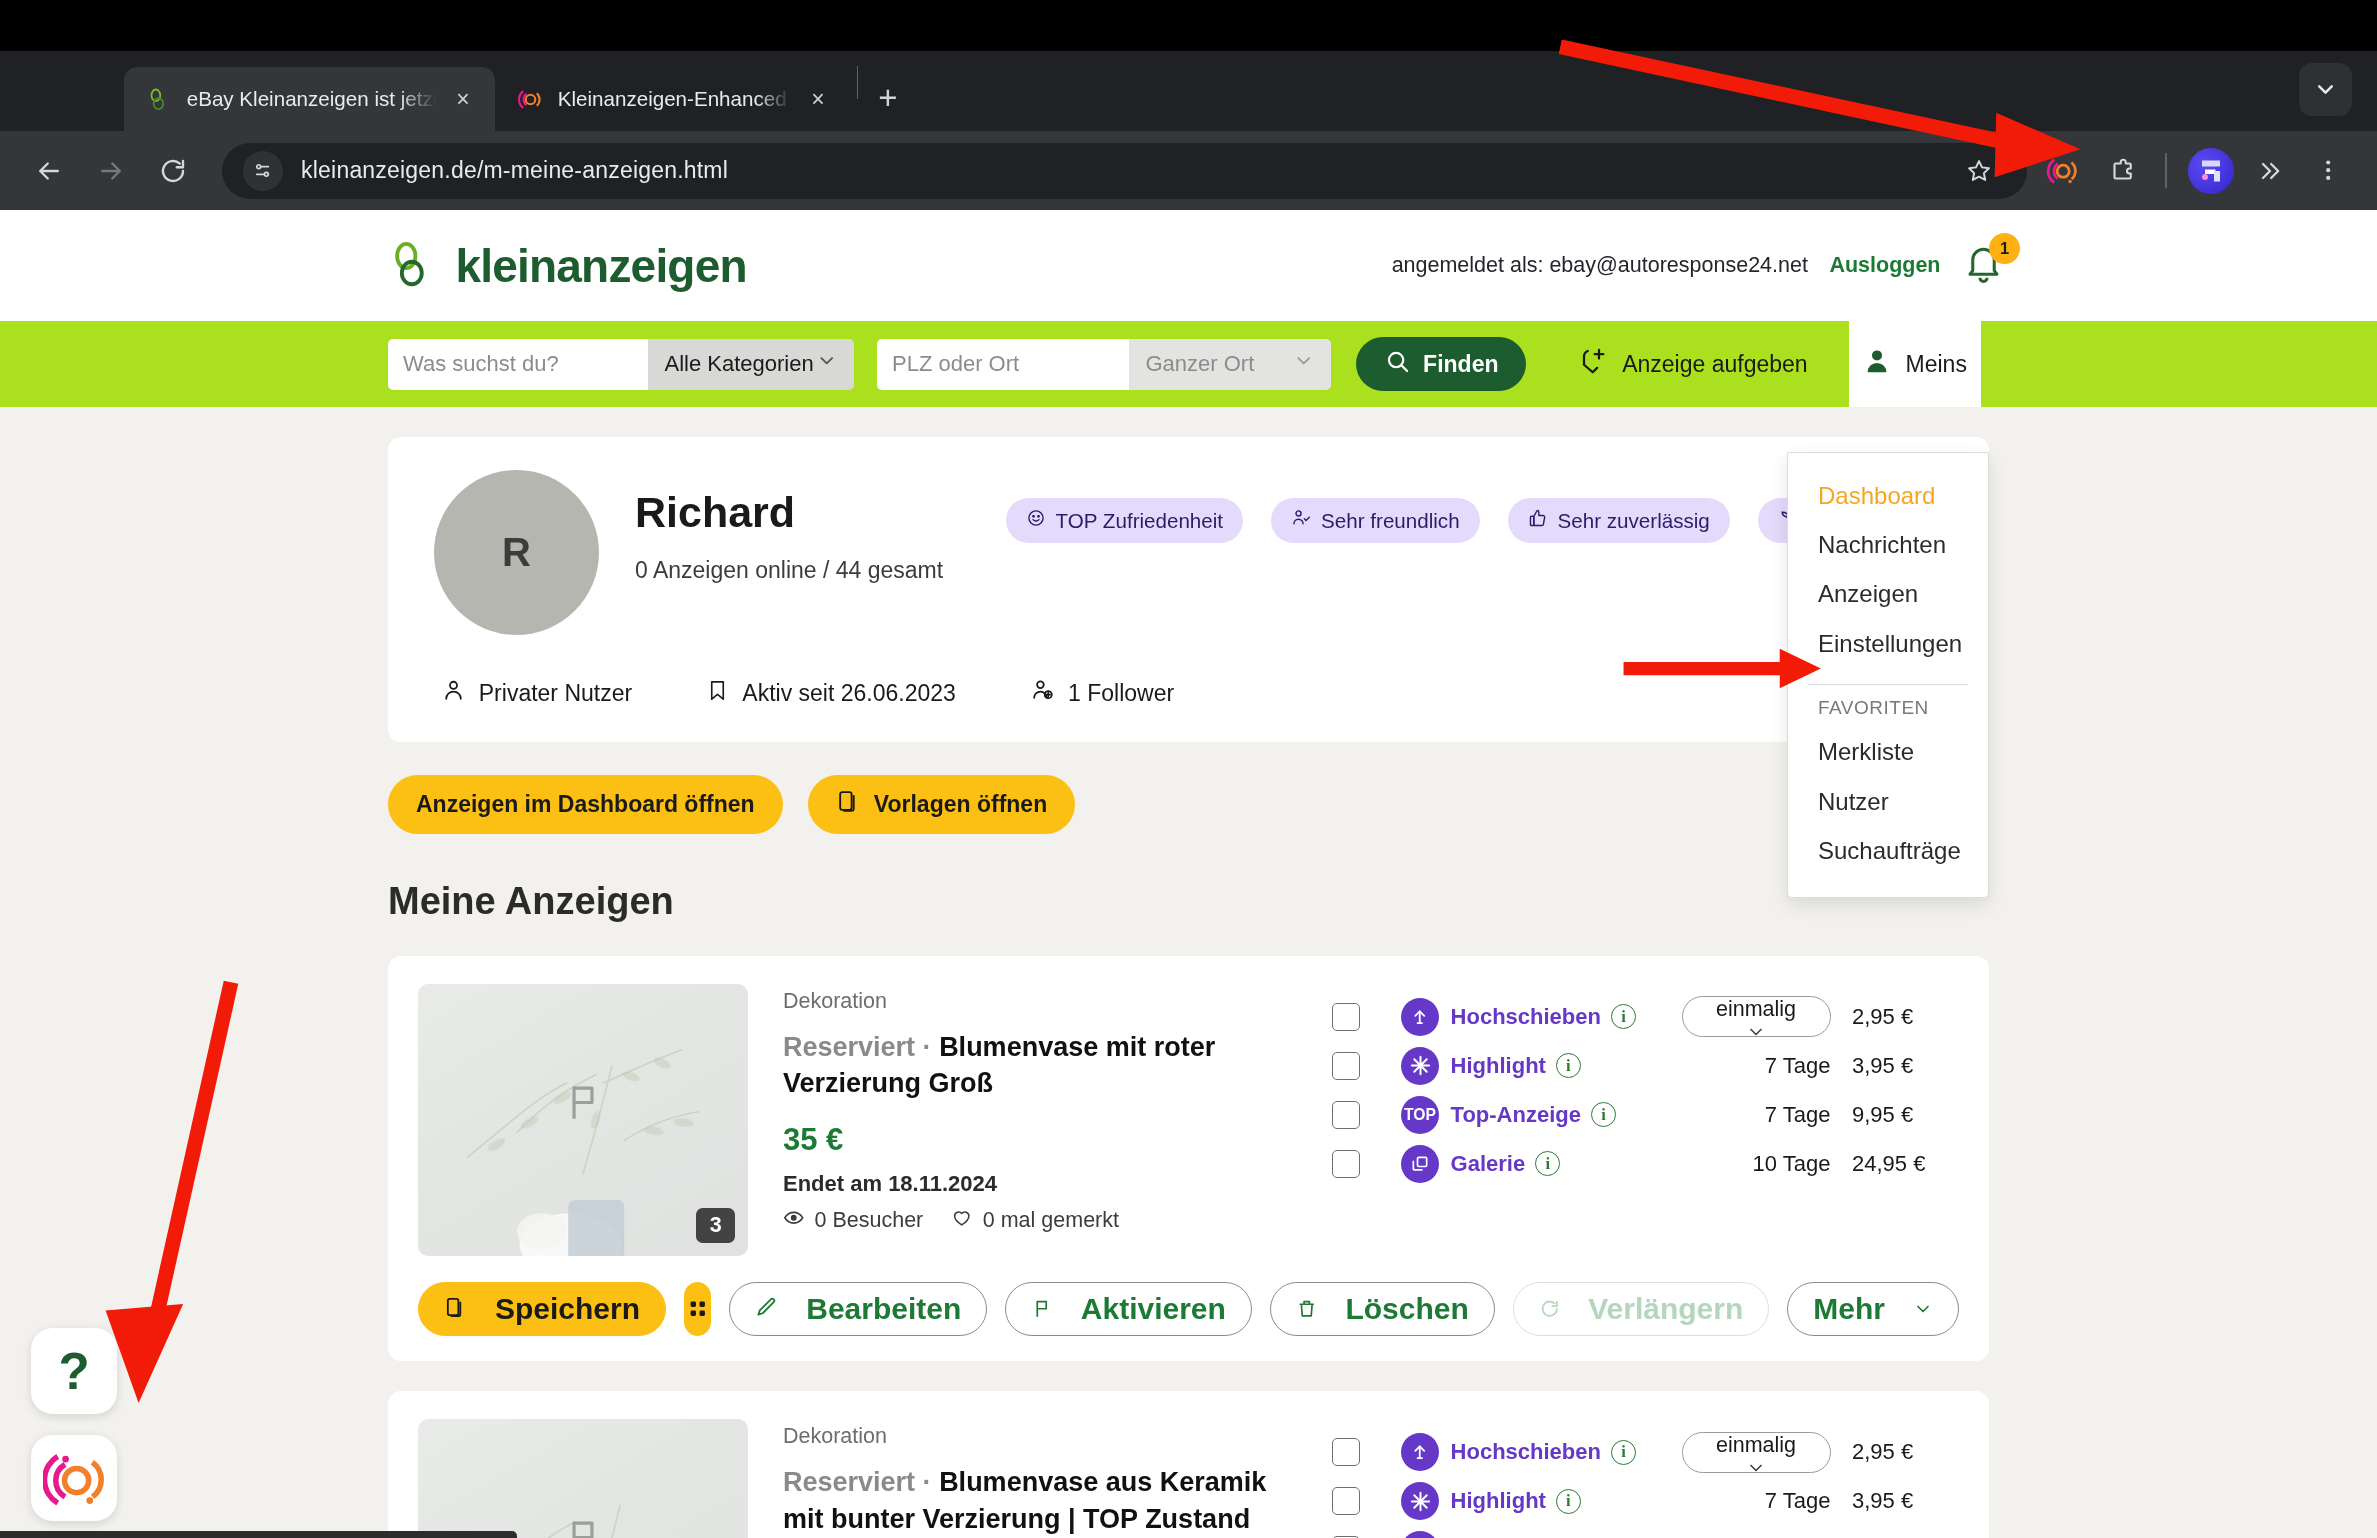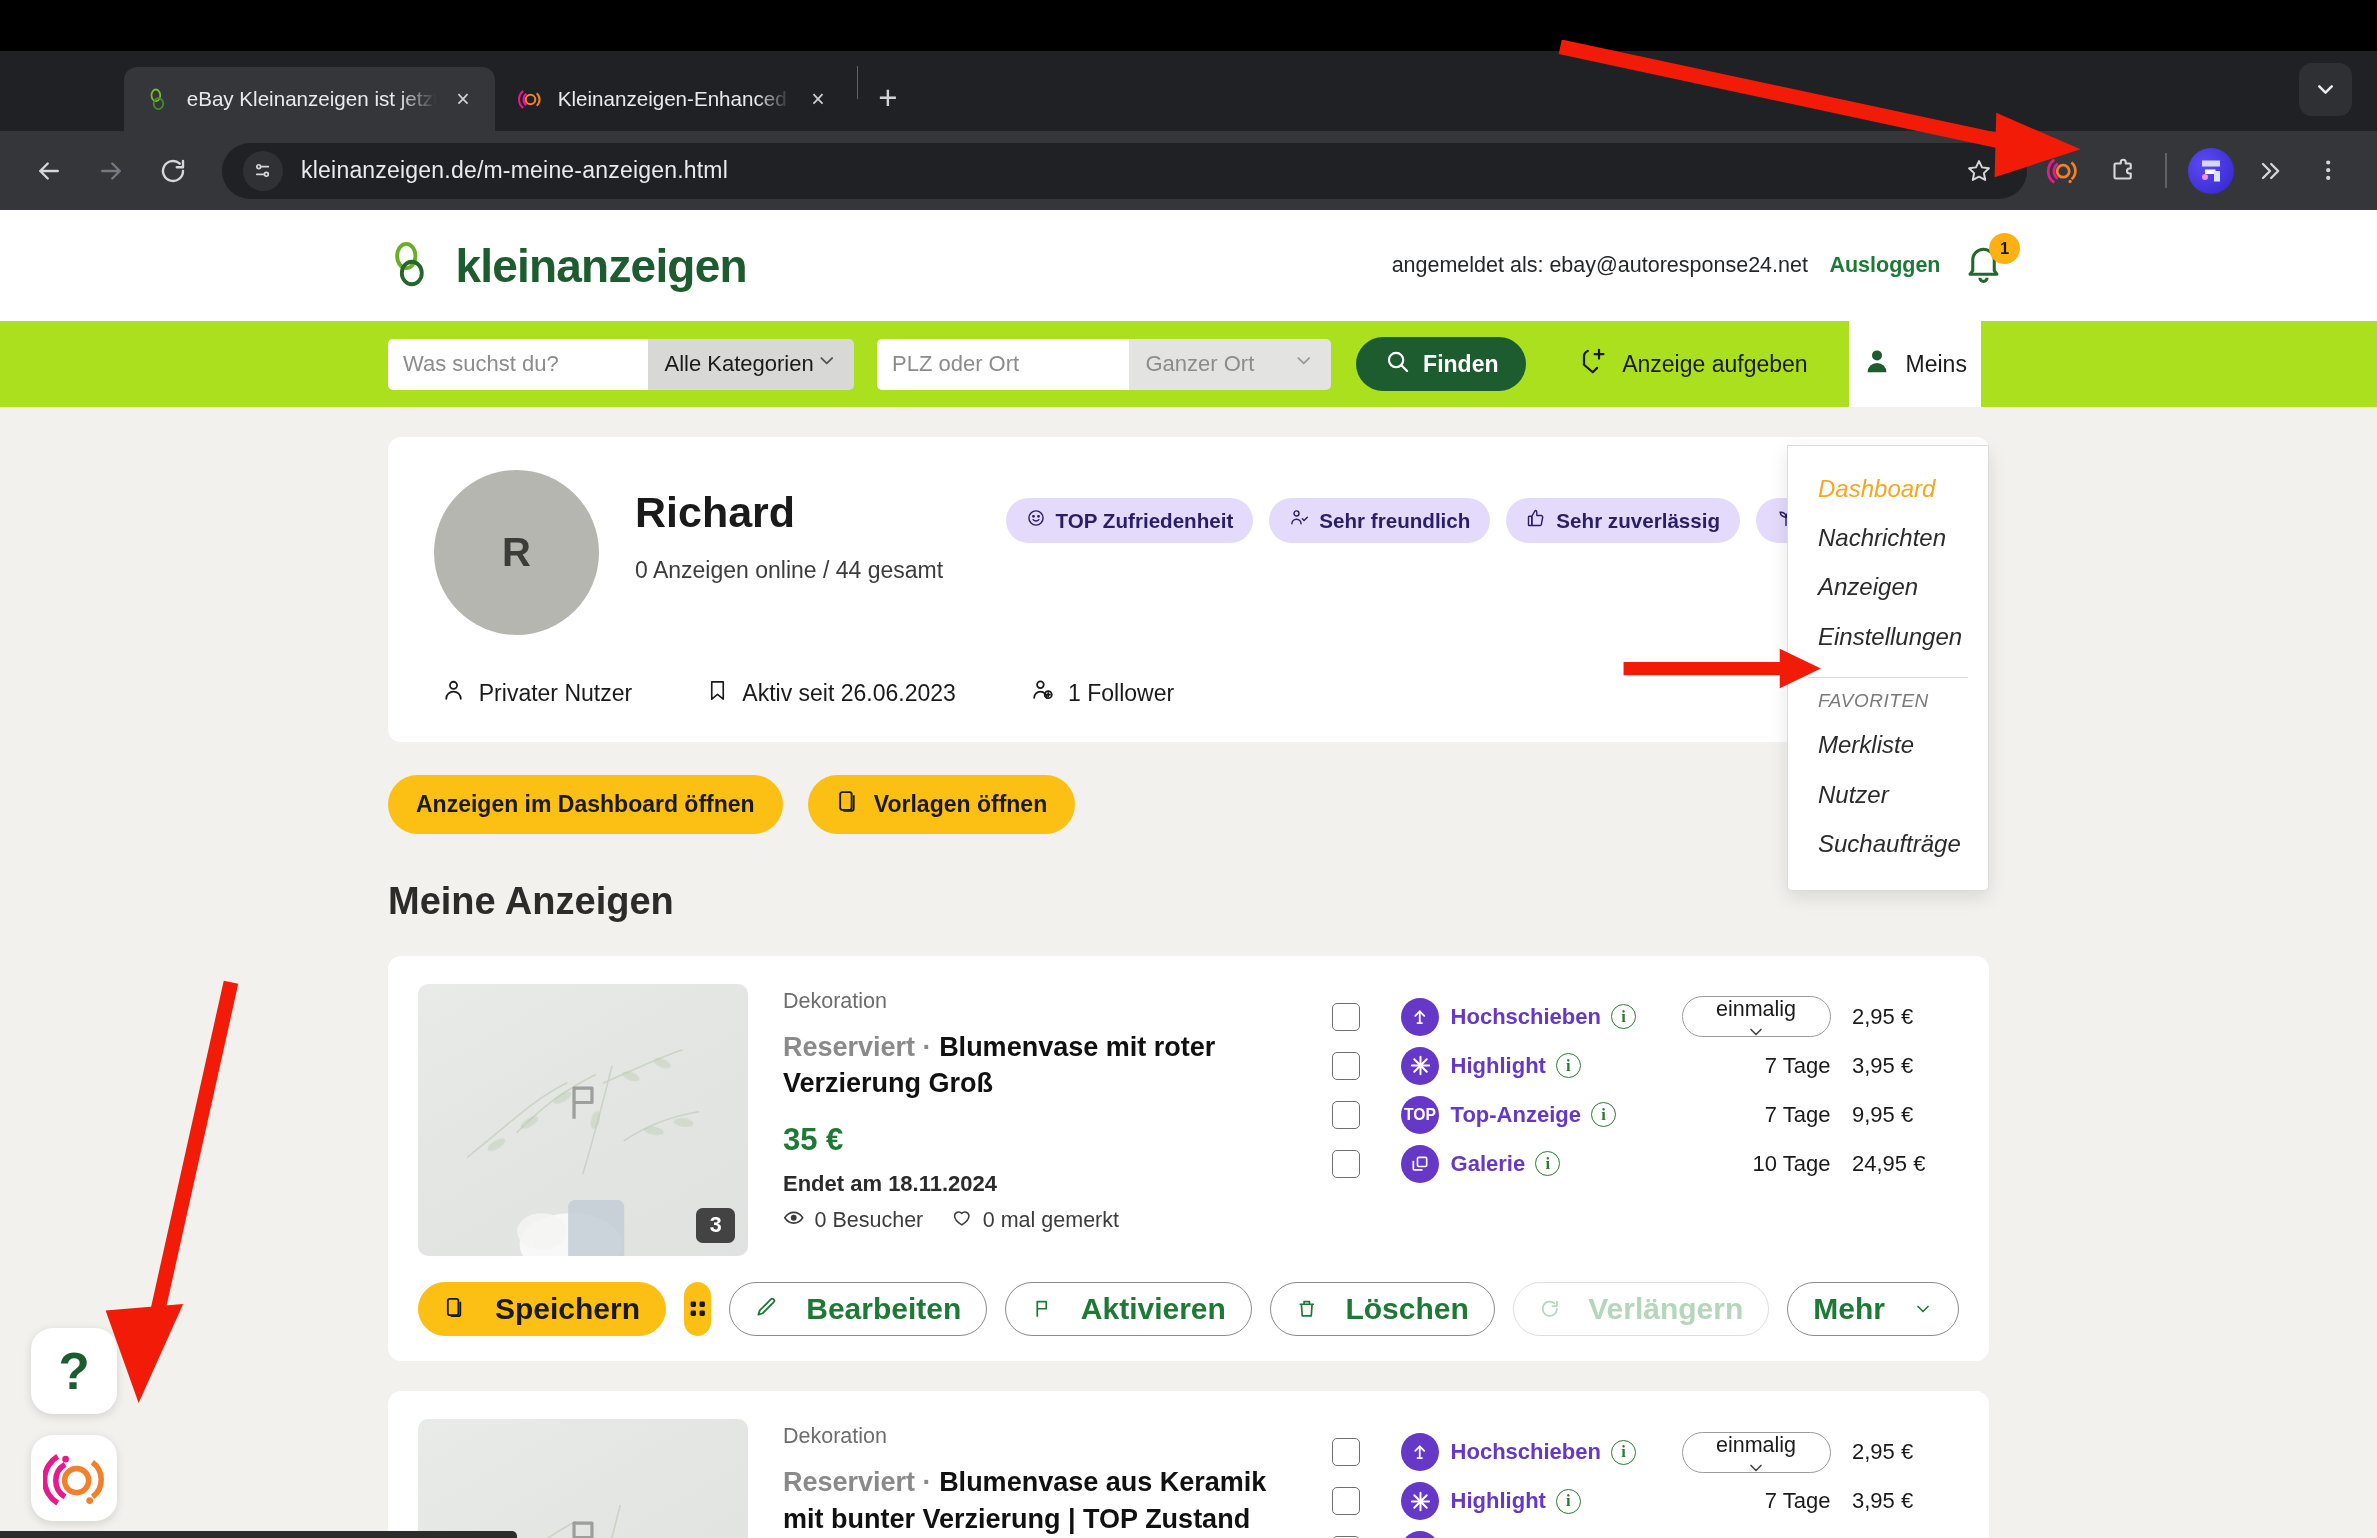--- a/index.html
+++ b/index.html
@@ -71,21 +71,21 @@
            justify-content:center; gap:13.2px; font-size:23px; color:#1a1a1a; }
 
   .content { position:relative; }
   .card { background:#fff; border-radius:13.2px; margin:0 388px; }
   .profile { margin-top:30px; padding:33px 46px 33px 46px; position:relative; }
   .prow { display:flex; align-items:flex-start; gap:36px; }
   .pavatar { width:165px; height:165px; border-radius:50%; background:#b6b6b1; color:#3c3c3a;
              font-size:40px; font-weight:700; display:flex; align-items:center; justify-content:center; flex:none; }
   .pname { font-size:43px; font-weight:700; color:#1a1a1a; margin-top:18px; }
   .pcount { font-size:23px; color:#3c3c3c; margin-top:20px; }
-  .badges { display:flex; gap:16px; margin-top:28px; margin-left:26.4px;font-weight:bold; }
+  .badges { display:flex; gap:28px; margin-top:28px; margin-left:26.4px; }
   .badge { background:#e4dafc; color:#2b1d66; border-radius:25px; padding:10px 20px; font-size:20.6px;
            display:flex; align-items:center; gap:10px; white-space:nowrap; }
   .meta { display:flex; gap:74px; margin-top:43px; padding-left:6.6px; }
   .meta-item { display:flex; align-items:center; gap:13.2px; font-size:23px; color:#1a1a1a; }
 
   .ctas { margin:33px 388px 0; display:flex; gap:25px; }
   .cta { background:#fcbf14; border-radius:30px; height:59px; padding:0 28px; display:flex;
          align-items:center; gap:13.2px; font-size:23px; font-weight:700; color:#1a1a1a; }
   .h2 { margin:46px 388px 0; font-size:38px; font-weight:700; color:#2b2b29; }
 
@@ -120,23 +120,23 @@
   .fprice { width:107px; text-align:left; font-size:22px; color:#1a1a1a; margin-left:21.5px; }
 
   .actions { display:flex; gap:18px; margin-top:26.4px; align-items:center; }
   .abtn { height:54px; border-radius:27px; display:flex; align-items:center; gap:28px;
           padding:0 25px; font-size:30px; font-weight:700; border:1.7px solid #8c8c8c; color:#1d7a34; background:#fff; }
   .abtn.prim { background:#fcbf14; border-color:#fcbf14; color:#1a1a1a; }
   .abtn.sq { width:54px; padding:0; justify-content:center; background:#fcbf14; border-color:#fcbf14; }
   .abtn.dis { color:#b4d6bc; border-color:#dedede; }
 
   
-  .dropdown { position:absolute; right:388px; top:8px; width:202px; background:#fff;
+  .dropdown { position:absolute; right:388px; top:15px; width:202px; background:#fff;
       border:0.8px solid #dcdcdc; border-radius:0 0 5px 5px; padding:18px 0 21.5px;
-      box-shadow:0 6.6px 18px rgba(0,0,0,.10); z-index:40;font-style:italic; }
+      box-shadow:0 6.6px 18px rgba(0,0,0,.10); z-index:40; }
   .ditem { font-size:24px; color:#2b2b2b; padding:10.7px 0 10.7px 30px; }
   .ditem.sel { color:#f5a623; }
   .dsep { height:0.8px; background:#dcdcdc; margin:15px 20px 13.2px; }
   .dhead { font-size:19px; color:#7a7a7a; letter-spacing:0.5px; padding:0 0 8.3px 30px; }
 
   
   .fab { position:absolute; left:31px; width:86px; height:86px; background:#fff; border-radius:21.5px;
          display:flex; align-items:center; justify-content:center; box-shadow:0 2.5px 10px rgba(0,0,0,.12); }
   .fab.help { bottom:155px; color:#1d5c2e; font-size:51px; font-weight:700; }
   .fab.ext  { bottom:48px; }

